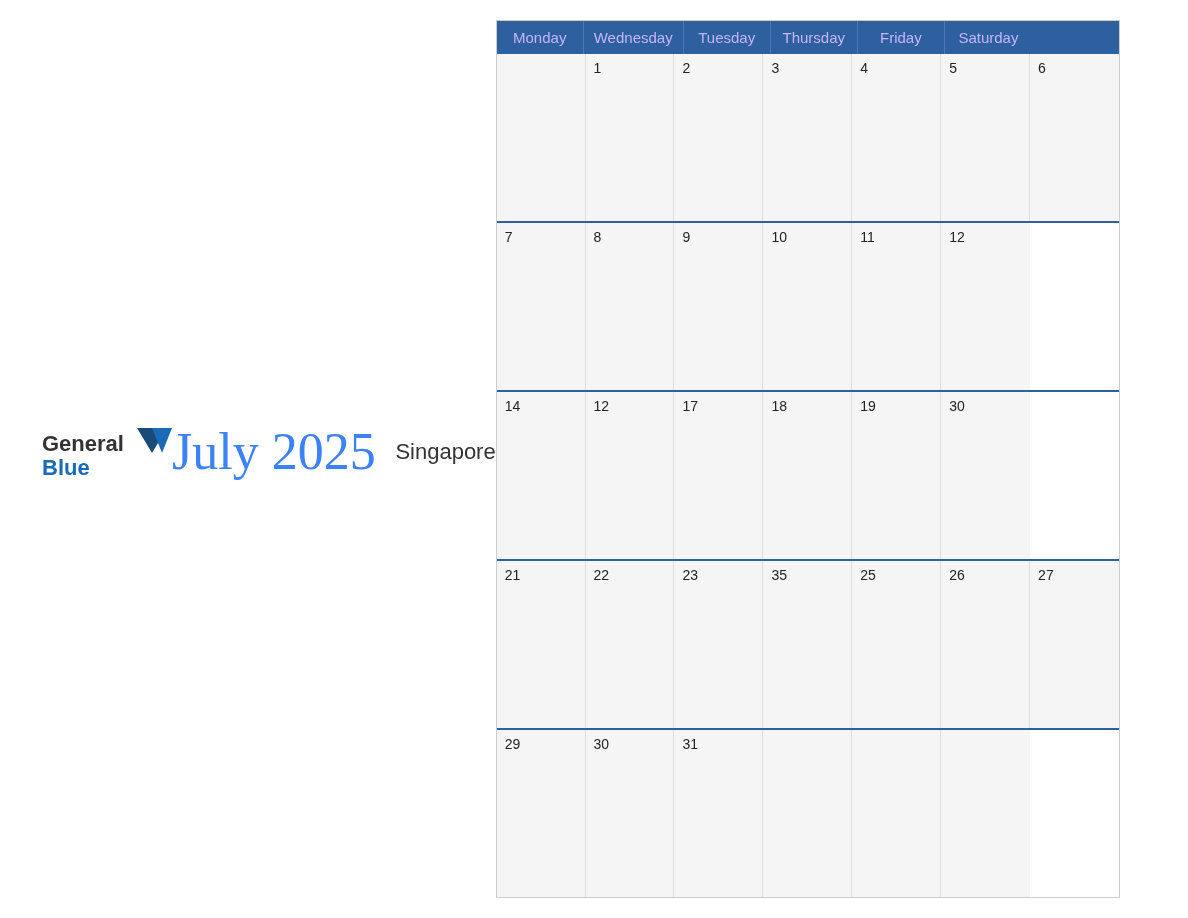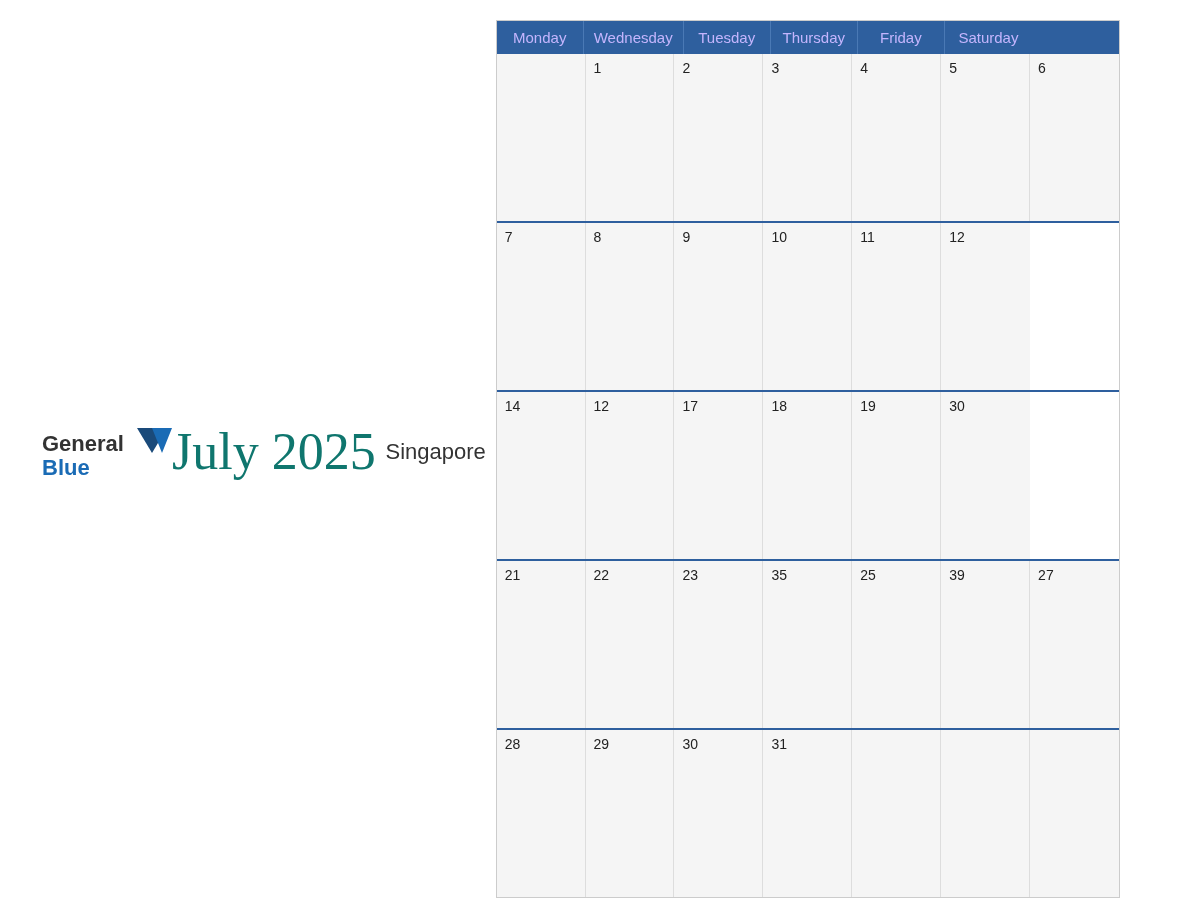--- a/index.html
+++ b/index.html
@@ -28,31 +28,31 @@
     .header {
       display: flex;
       align-items: center;
       justify-content: space-between;
       margin-bottom: 10px;
       padding-bottom: 5px;
     }
 
     .month-title {
       font-size: 52px;
-      color: #0f766e;
+      color: #3b82f6;
       font-family: Georgia, serif;
       font-weight: normal;
       text-align: center;
     }
 
     .country-name {
       font-size: 22px;
       color: #333;
       font-family: Arial, sans-serif;
-      text-align: center;
+      text-align: right;
       min-width: 120px;
     }
 
     
     .calendar {
       flex: 1;
       display: flex;
       flex-direction: column;
       border: 1px solid #ccc;
     }
@@ -237,31 +237,28 @@
         <div class="day-cell">
             <span class="day-number">23</span>
           </div>
         <div class="day-cell">
             <span class="day-number">35</span>
           </div>
         <div class="day-cell">
             <span class="day-number">25</span>
           </div>
         <div class="day-cell">
-            <span class="day-number">39</span>
+            <span class="day-number">26</span>
           </div>
         <div class="day-cell">
             <span class="day-number">27</span>
           </div>
       </div>
 
       <div class="week-row">
-        <div class="day-cell">
-            <span class="day-number">28</span>
-          </div>
         <div class="day-cell">
             <span class="day-number">29</span>
           </div>
         <div class="day-cell">
             <span class="day-number">30</span>
           </div>
         <div class="day-cell">
             <span class="day-number">31</span>
           </div>
         <div class="day-cell empty"></div>

